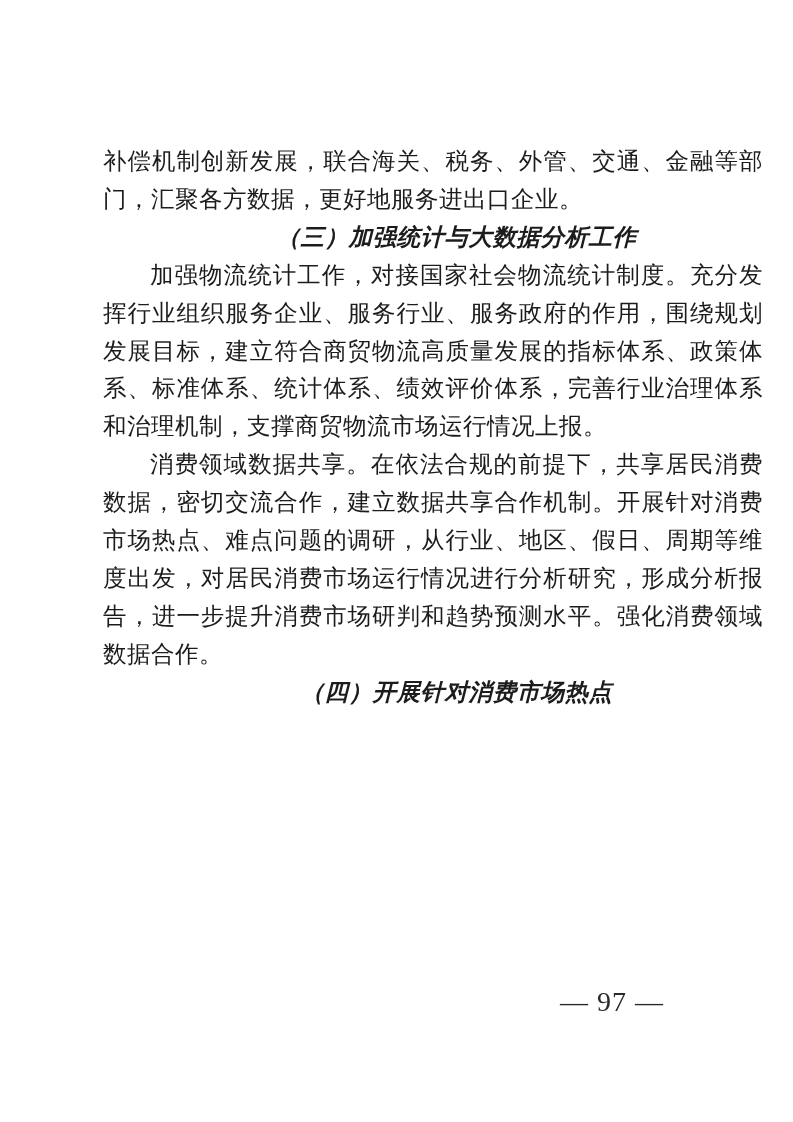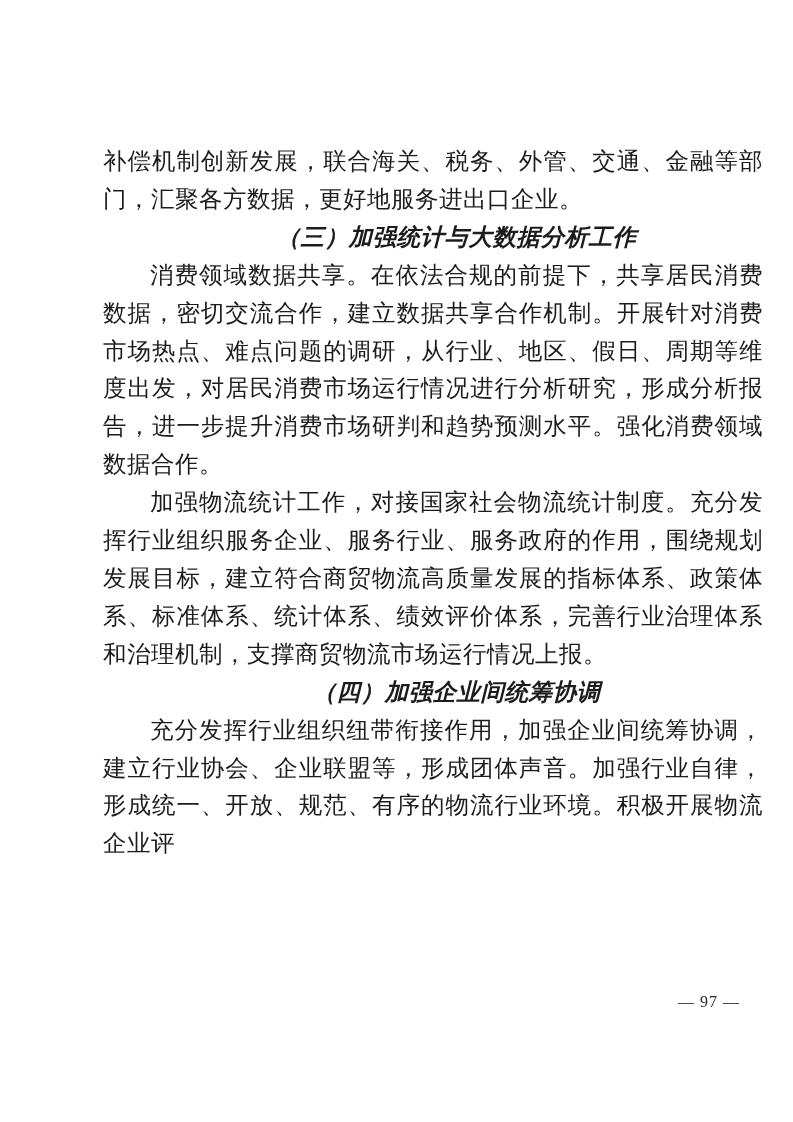--- a/index.html
+++ b/index.html
@@ -37,38 +37,37 @@
     font-weight: bold;
     font-style: italic;
     text-indent: 2em;
     text-align: center;
   }
   .page-footer {
     position: absolute;
     top: 988px;
     left: 560px;
     width: 180px;
-    text-align: right;
-    font-size: 16px;
+    text-align: left;
+    font-size: 28px;
     line-height: 28px;
     color: #2a2a2a;
     letter-spacing: 1px;
     font-family: "Liberation Serif", "DejaVu Serif", serif;
   }
 </style>
 </head>
 <body>
 
 <div class="page">
 
   <div class="doc-content" id="doc-content">
 
   <p class="body-para no-indent">补偿机制创新发展，联合海关、税务、外管、交通、金融等部门，汇聚各方数据，更好地服务进出口企业。</p>
       <h3 class="section-heading">（三）加强统计与大数据分析工作</h3>
+      <p class="body-para">加强物流统计工作，对接国家社会物流统计制度。充分发挥行业组织服务企业、服务行业、服务政府的作用，围绕规划发展目标，建立符合商贸物流高质量发展的指标体系、政策体系、标准体系、统计体系、绩效评价体系，完善行业治理体系和治理机制，支撑商贸物流市场运行情况上报。</p>
       <p class="body-para">消费领域数据共享。在依法合规的前提下，共享居民消费数据，密切交流合作，建立数据共享合作机制。开展针对消费市场热点、难点问题的调研，从行业、地区、假日、周期等维度出发，对居民消费市场运行情况进行分析研究，形成分析报告，进一步提升消费市场研判和趋势预测水平。强化消费领域数据合作。</p>
-      <p class="body-para">加强物流统计工作，对接国家社会物流统计制度。充分发挥行业组织服务企业、服务行业、服务政府的作用，围绕规划发展目标，建立符合商贸物流高质量发展的指标体系、政策体系、标准体系、统计体系、绩效评价体系，完善行业治理体系和治理机制，支撑商贸物流市场运行情况上报。</p>
-      <h3 class="section-heading">（四）加强企业间统筹协调</h3>
-      <p class="body-para">充分发挥行业组织纽带衔接作用，加强企业间统筹协调，建立行业协会、企业联盟等，形成团体声音。加强行业自律，形成统一、开放、规范、有序的物流行业环境。积极开展物流企业评</p>
+      <h3 class="section-heading">（四）开展针对消费市场热点</h3>
     </div>
 
   <div class="page-footer">— 97 —</div>
 
 </div>
 
 </body></html>

